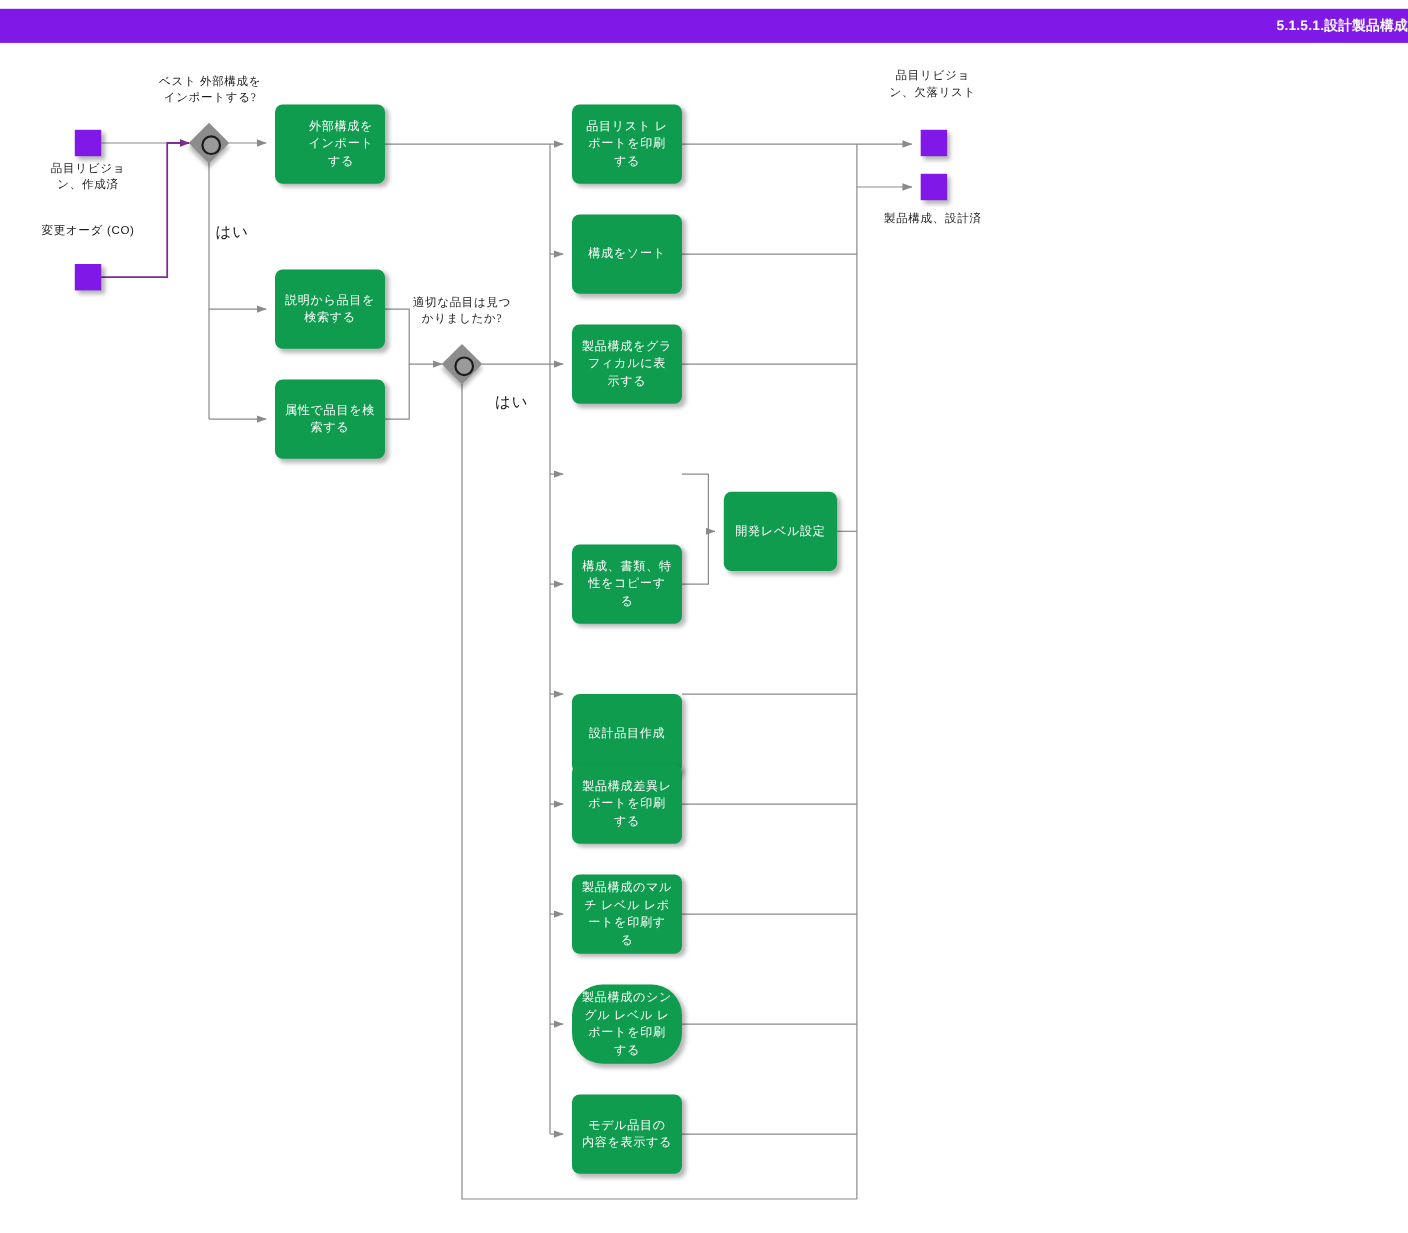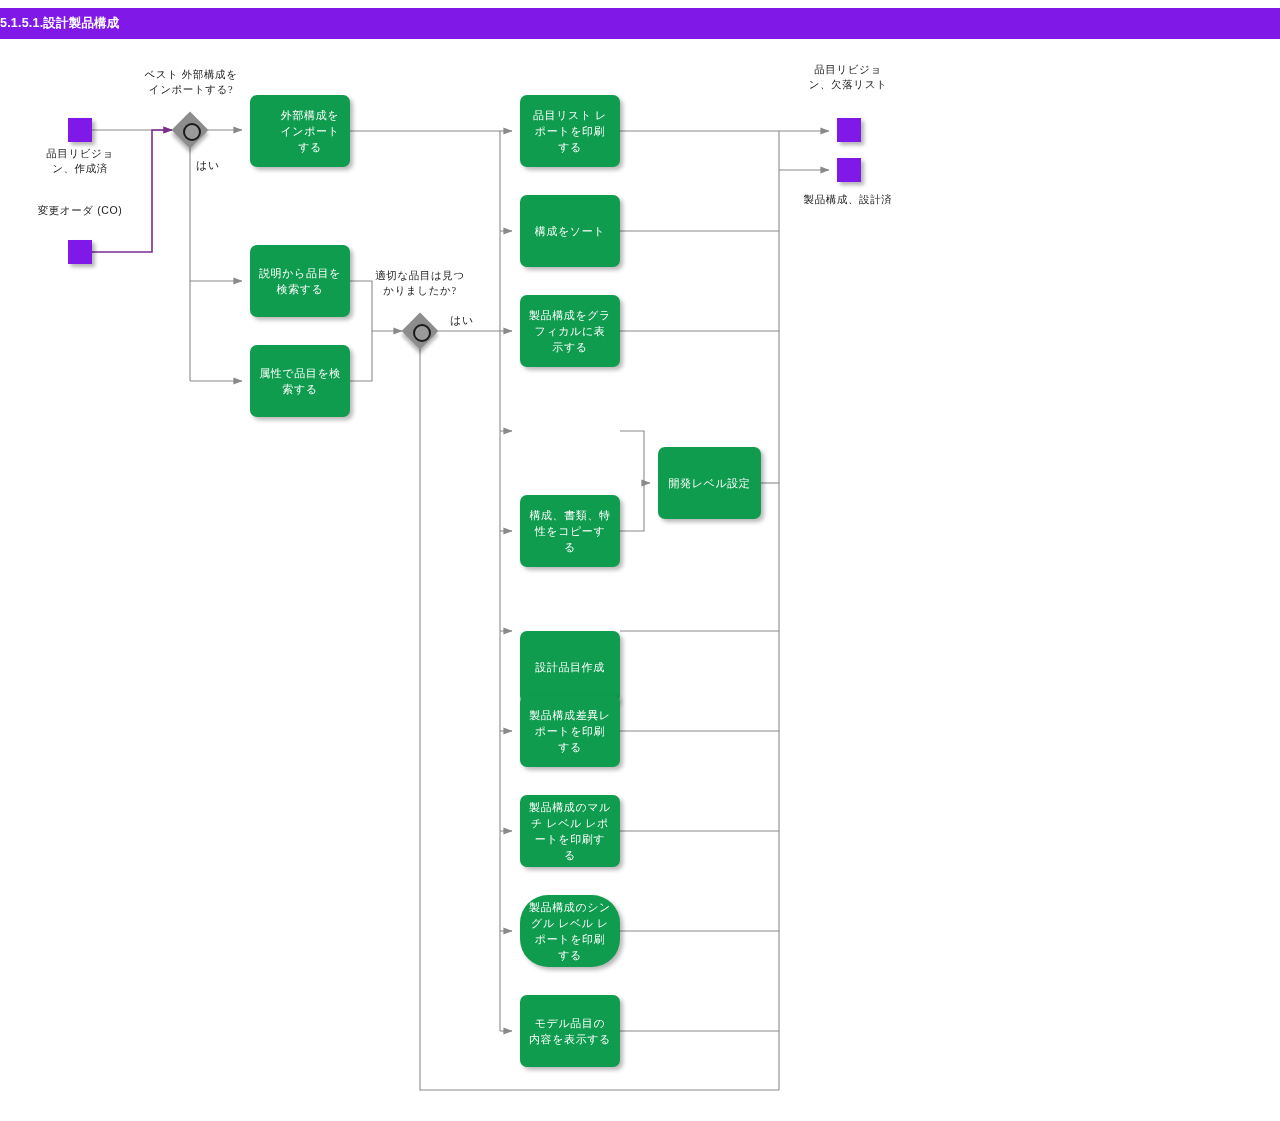--- a/index.html
+++ b/index.html
@@ -2,21 +2,21 @@
 <html><head>
 <meta charset="utf-8">
 <style>
   html,body{margin:0;padding:0;background:#ffffff;}
   body{font-family:"Liberation Serif","DejaVu Serif",serif;}
   #page{position:relative;width:1280px;height:1121px;background:#ffffff;overflow:hidden;}
 
   
   #titlebar{position:absolute;left:0;top:8px;width:1280px;height:31px;background:#8019E8;}
   #titletext{position:absolute;left:0;top:0;width:1280px;height:31px;line-height:31px;
-    text-align:left;color:#ffffff;font-size:12.5px;font-weight:bold;
+    text-align:right;color:#ffffff;font-size:12.5px;font-weight:bold;
     font-family:"Liberation Sans","DejaVu Sans",sans-serif;letter-spacing:.2px;}
 
   
   #edges{position:absolute;left:0;top:0;width:1280px;height:1121px;}
 
   
   .node{position:absolute;box-sizing:border-box;}
 
   .proc{background:#0F9C4E;border-radius:7px;
     box-shadow:3px 3px 4px rgba(0,0,0,.28);
@@ -29,21 +29,21 @@
   .dec{width:36px;height:36px;}
   .dec .dia{position:absolute;left:0;top:0;width:26px;height:26px;margin:5px;
     background:#8C8C8C;transform:rotate(45deg);
     box-shadow:3px 3px 4px rgba(0,0,0,.30);}
   .dec .ring{position:absolute;left:11px;top:11px;width:14px;height:14px;
     border:2.5px solid #1a1a1a;border-radius:50%;background:#9A9A9A;}
 
   .cap{position:absolute;text-align:center;color:#1a1a1a;font-size:10.5px;
     line-height:15px;letter-spacing:.6px;}
   .cap.sans{font-family:"Liberation Sans","DejaVu Sans",sans-serif;}
-  .edgelbl{position:absolute;color:#1a1a1a;font-size:11px;letter-spacing:.8px;}
+  .edgelbl{position:absolute;color:#1a1a1a;font-size:14px;letter-spacing:.8px;margin-top:44px;}
 </style>
 </head>
 <body>
 
 <div id="page">
 
   <div id="titlebar">
     <div id="titletext">5.1.5.1.設計製品構成</div>
   </div>
 

